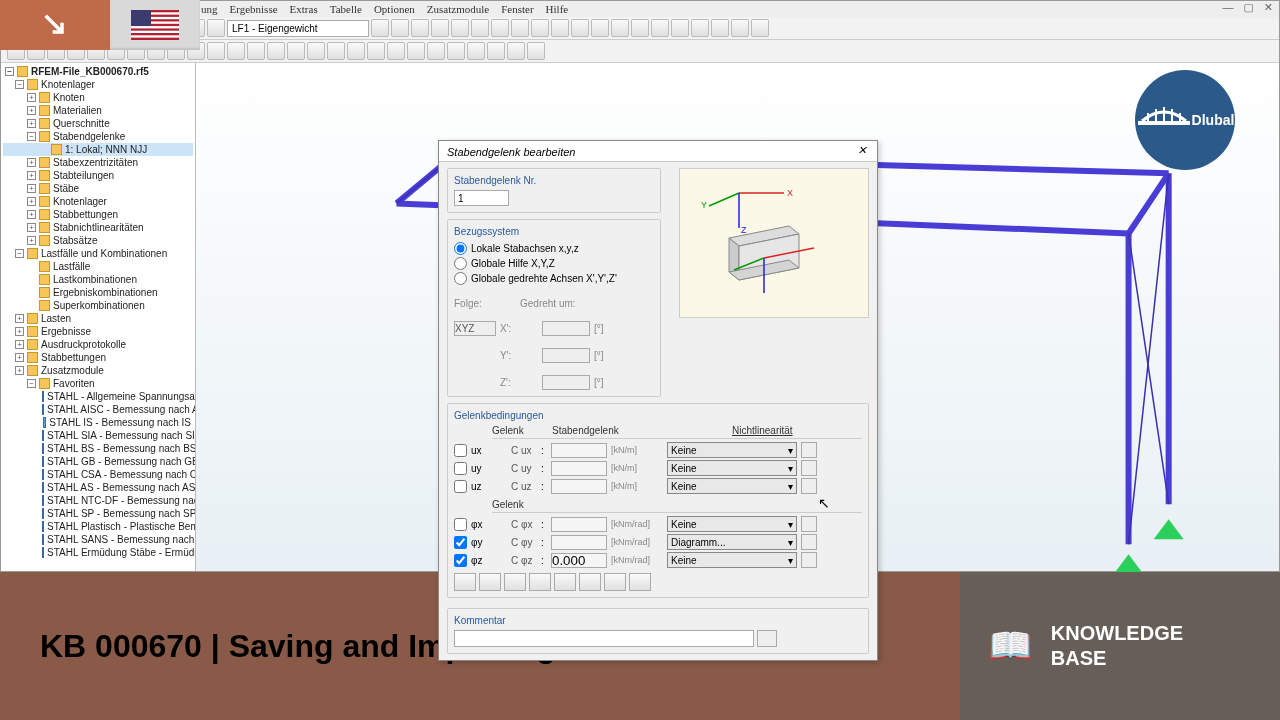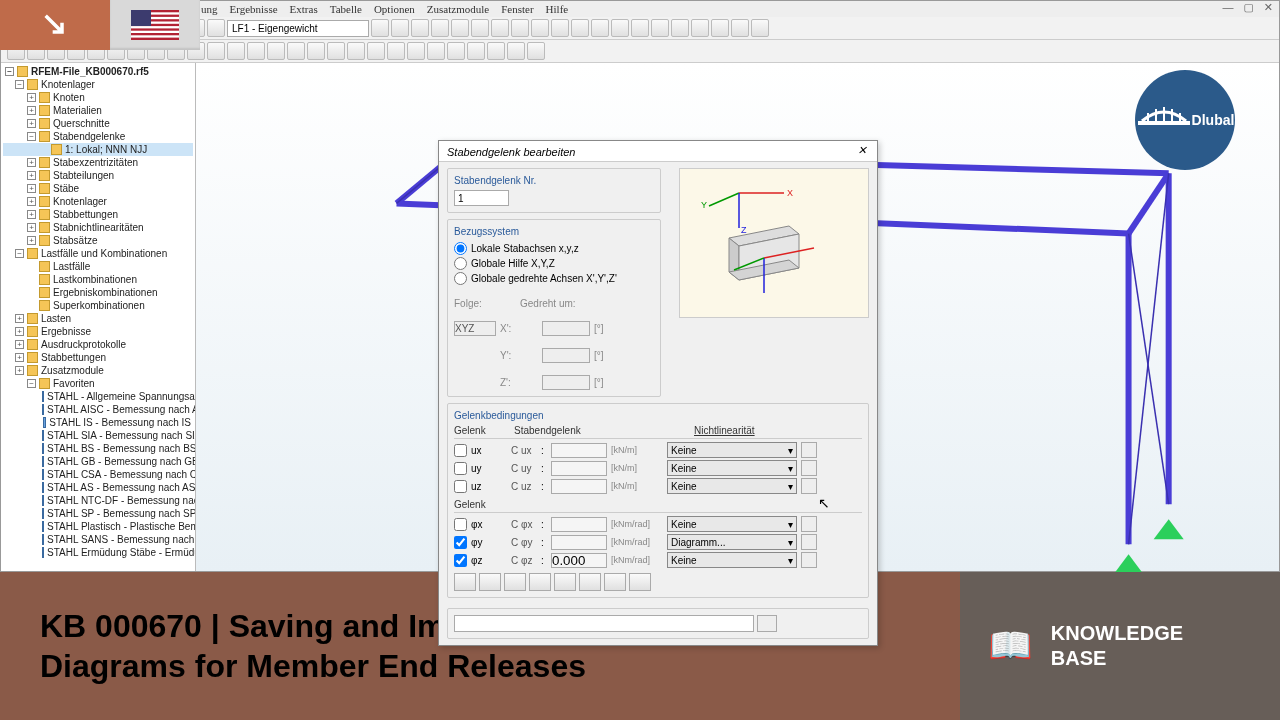--- a/index.html
+++ b/index.html
@@ -51,21 +51,21 @@
 .group-title { color: #2a5a9a; font-size: 10px; margin-bottom: 4px; }
 .num-input { width: 55px; height: 16px; border: 1px solid #aaa; background: white; font-size: 10px; padding: 0 3px; }
 .radio-line { display: flex; align-items: center; gap: 4px; font-size: 10px; padding: 1px 0; }
 .radio-line input { margin: 0; }
 .spin-row { display: flex; align-items: center; gap: 4px; font-size: 10px; margin-top: 12px; color: #888; }
 .spin-row .lbl { width: 38px; }
 .spin-row .small-combo { width: 42px; height: 15px; border: 1px solid #aaa; background: #eee; font-size: 10px; }
 .spin-row .spin { width: 48px; height: 15px; border: 1px solid #aaa; background: #eee; }
 .illus { width: 190px; height: 150px; background: #fcf8e8; border: 1px solid #ccc; display: flex; align-items: center; justify-content: center; }
 
-.cond-header { display: flex; font-size: 10px; color: #333; border-bottom: 1px solid #ccc; padding-bottom: 2px; margin-bottom: 2px; }
+.cond-header { display: flex; font-size: 10px; color: #333; border-bottom: 1px solid #ccc; padding-bottom: 2px; margin-bottom: 2px; margin-left: 38px; }
 .cond-header .c1 { width: 60px; }
 .cond-header .c2 { width: 150px; }
 .cond-header .c3 { width: 100px; margin-left: 30px; text-decoration: underline; }
 .cond-row { display: flex; align-items: center; gap: 4px; font-size: 10px; padding: 1px 0; }
 .cond-row .chk { margin: 0; }
 .cond-row .lbl { width: 36px; }
 .cond-row .clbl { width: 26px; color: #555; }
 .cond-row .spin { width: 56px; height: 15px; border: 1px solid #aaa; background: #f5f5f5; }
 .cond-row .unit { width: 52px; color: #888; font-size: 9px; }
 .cond-row .nl-combo { width: 130px; height: 16px; border: 1px solid #888; background: #e8e8e8; font-size: 10px; padding: 0 3px; display: flex; align-items: center; justify-content: space-between; text-align: center; }
@@ -557,20 +557,21 @@
           <span class="sbtn"></span>
           <span class="sbtn"></span>
           <span class="sbtn"></span>
           <span class="sbtn"></span>
           <span class="sbtn"></span>
           <span class="sbtn"></span>
       </div>
     </div>
 
     <div class="group comment-box">
+      <div class="group-title">Kommentar</div>
       <input class="cb-input" style="">
       <button class="cb-btn"></button>
     </div>
   </div>
 </div>
 
 <div class="cursor">↖</div>
 
 <div class="corner-badge">
   <svg viewBox="0 0 24 24">
@@ -600,19 +601,18 @@
       <line x1="28" y1="16" x2="28" y2="2" stroke="white" stroke-width="2"></line>
       <line x1="36" y1="16" x2="36" y2="4" stroke="white" stroke-width="2"></line>
       <line x1="44" y1="16" x2="44" y2="8" stroke="white" stroke-width="2"></line>
   </svg>
   <div class="name">Dlubal</div>
 </div>
 
 <div class="banner">
   <div class="banner-main">
     <div class="line">KB 000670 | Saving and Importing</div>
-    <div class="line">Diagrams for Member End Releases</div>
   </div>
   <div class="banner-side">
     <span class="book">📖</span>
     <div class="kb"><span>KNOWLEDGE</span><br><span>BASE</span></div>
   </div>
 </div>
 
 </body></html>

